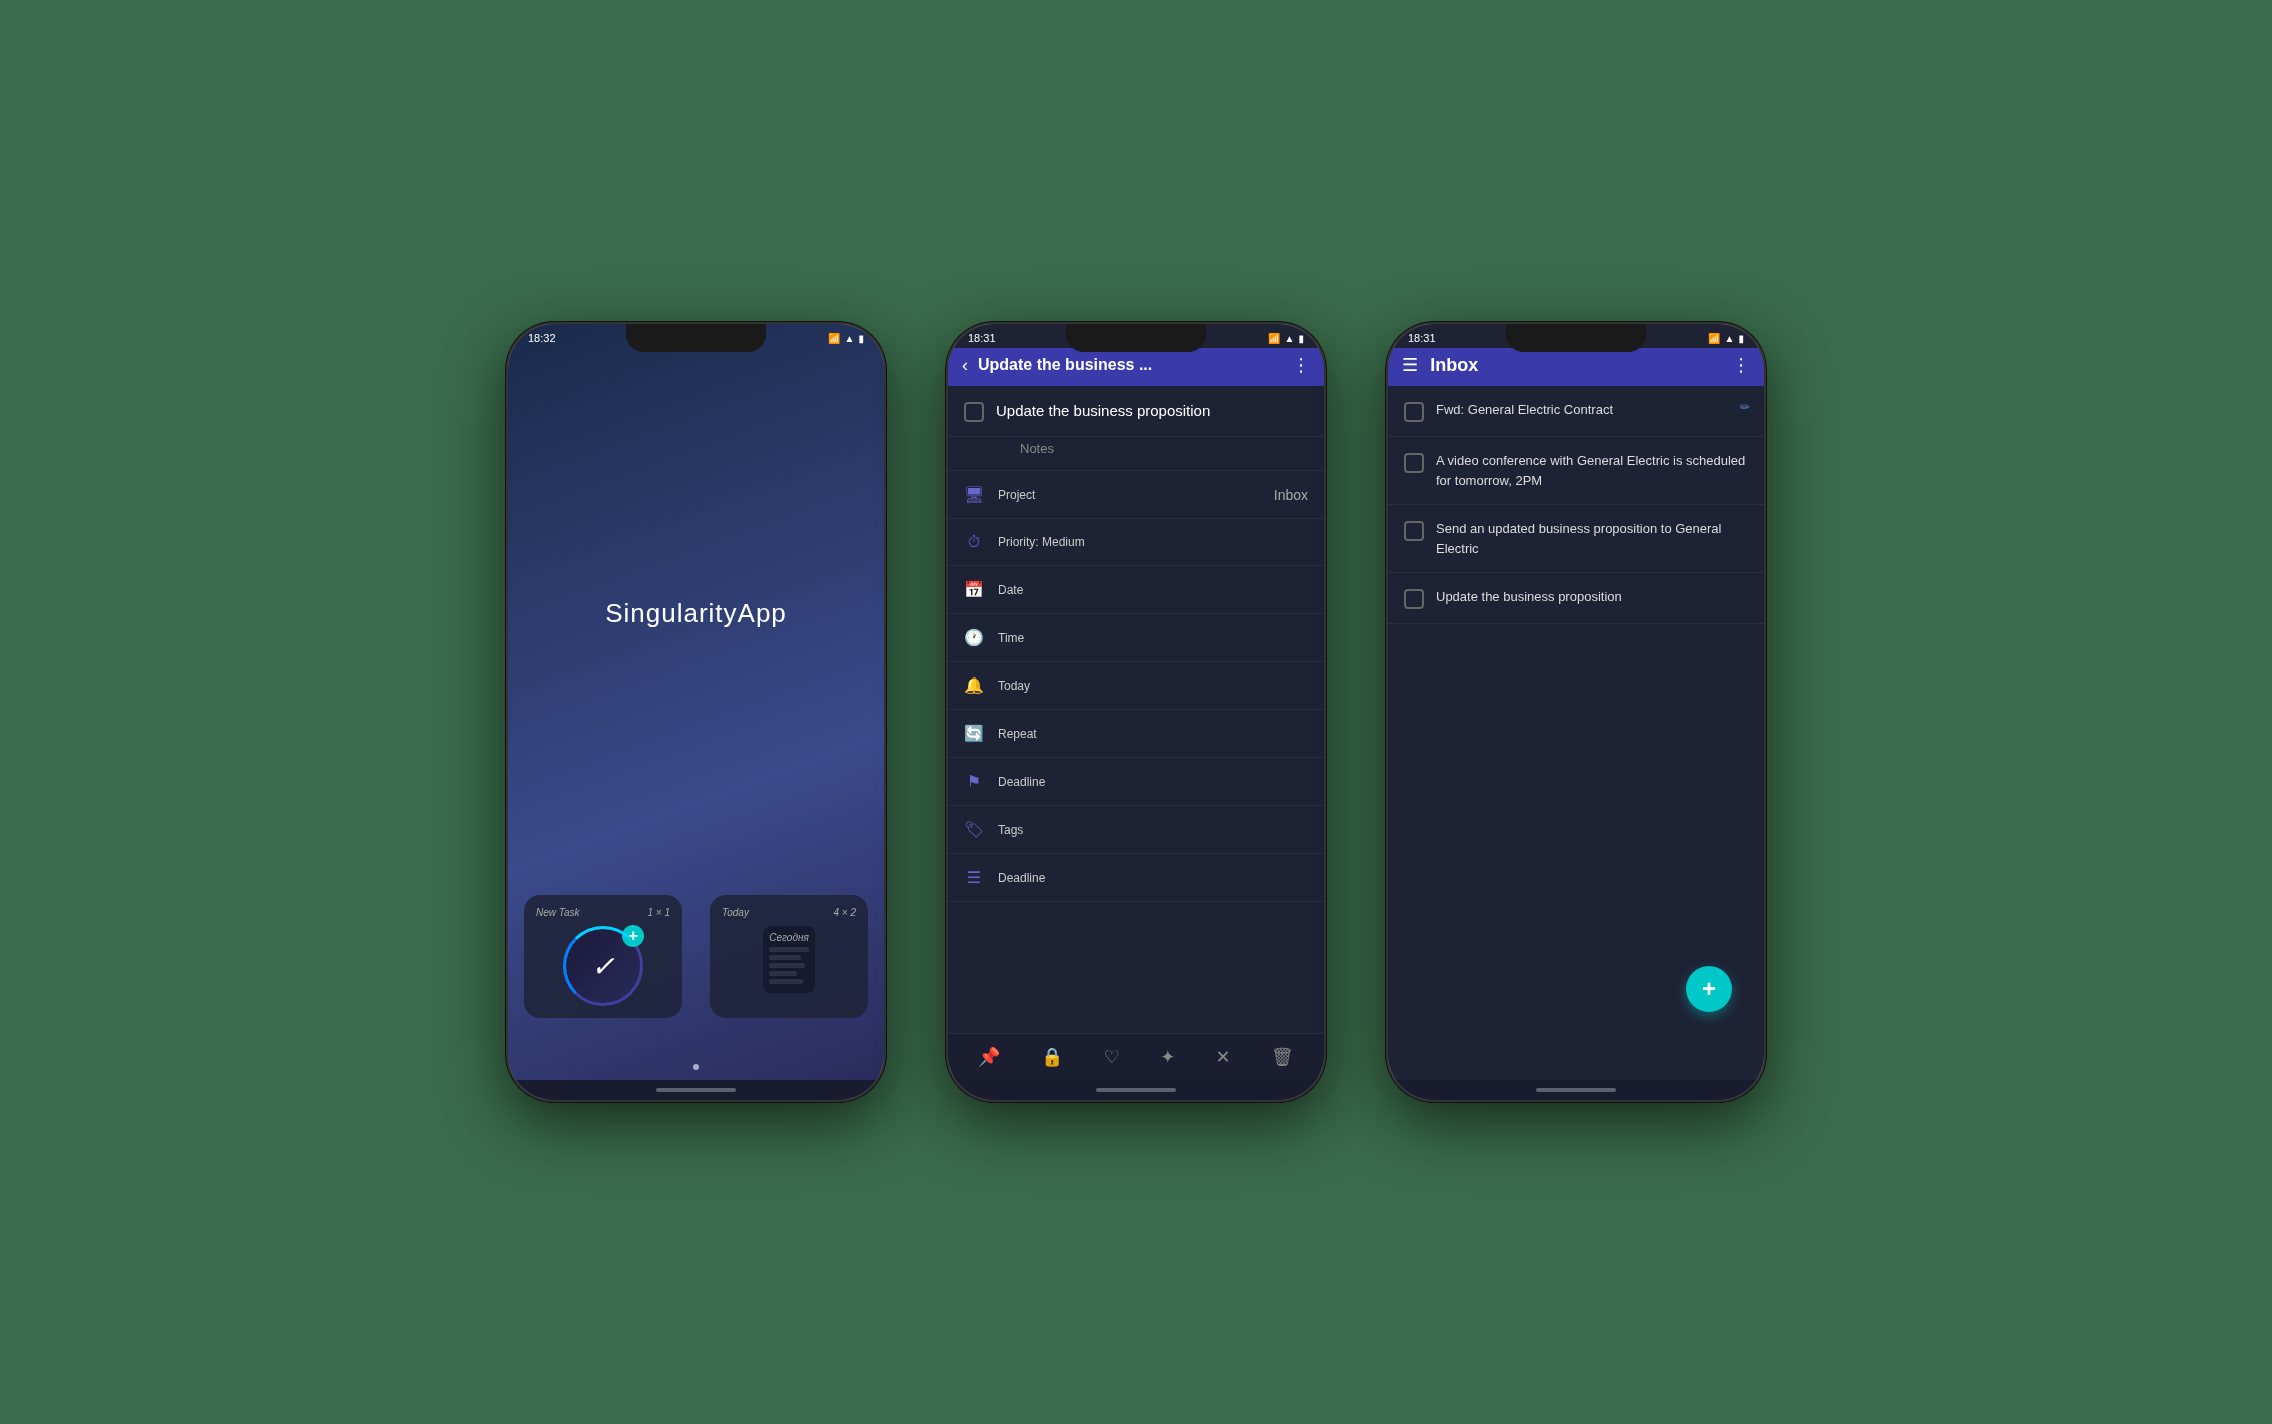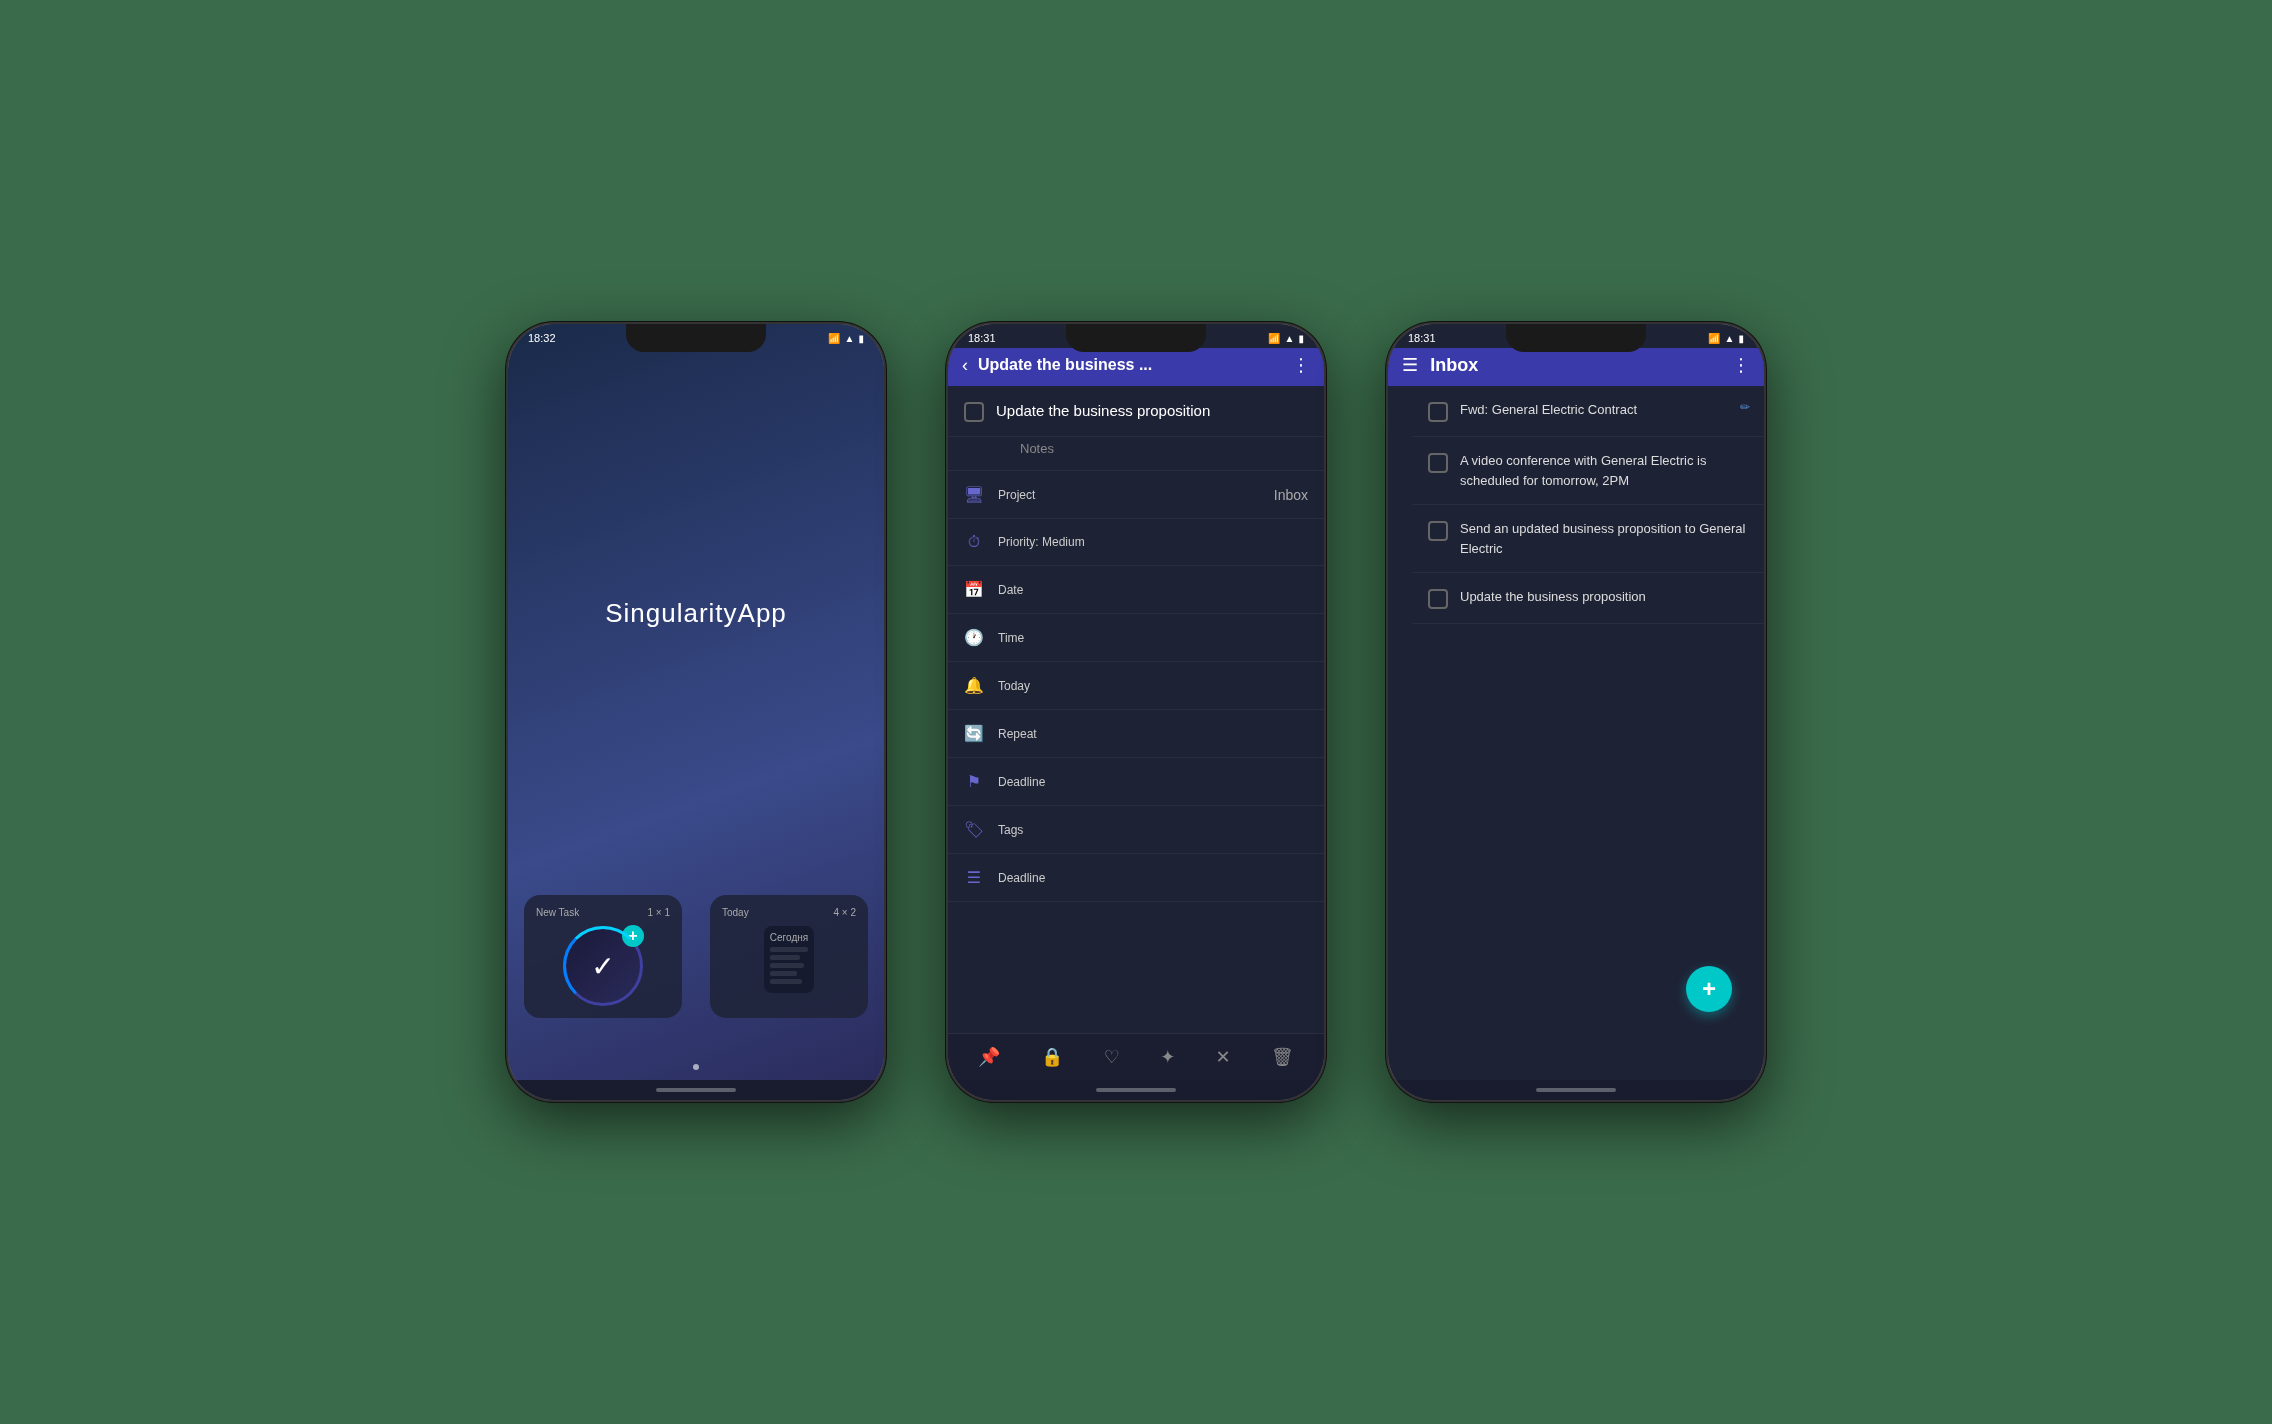--- a/index.html
+++ b/index.html
@@ -105,20 +105,21 @@
       color: #fff;
       font-weight: 400;
       letter-spacing: 1px;
     }
 
     .widgets-row {
       display: flex;
       gap: 28px;
       padding: 16px 16px;
       margin-bottom: 20px;
+      font-style: italic;
     }
 
     .widget {
       flex: 1;
       background: rgba(30,35,55,0.85);
       border-radius: 16px;
       padding: 12px;
       display: flex;
       flex-direction: column;
       align-items: center;
@@ -338,21 +339,20 @@
       overflow-y: auto;
     }
 
     .inbox-item {
       display: flex;
       align-items: flex-start;
       padding: 14px 16px;
       border-bottom: 1px solid rgba(255,255,255,0.05);
       gap: 12px;
       position: relative;
-      margin-left: 24px;
     }
 
     .inbox-item-text {
       color: #ddd;
       font-size: 13px;
       line-height: 1.5;
       flex: 1;
     }
 
     .edit-icon-small {

